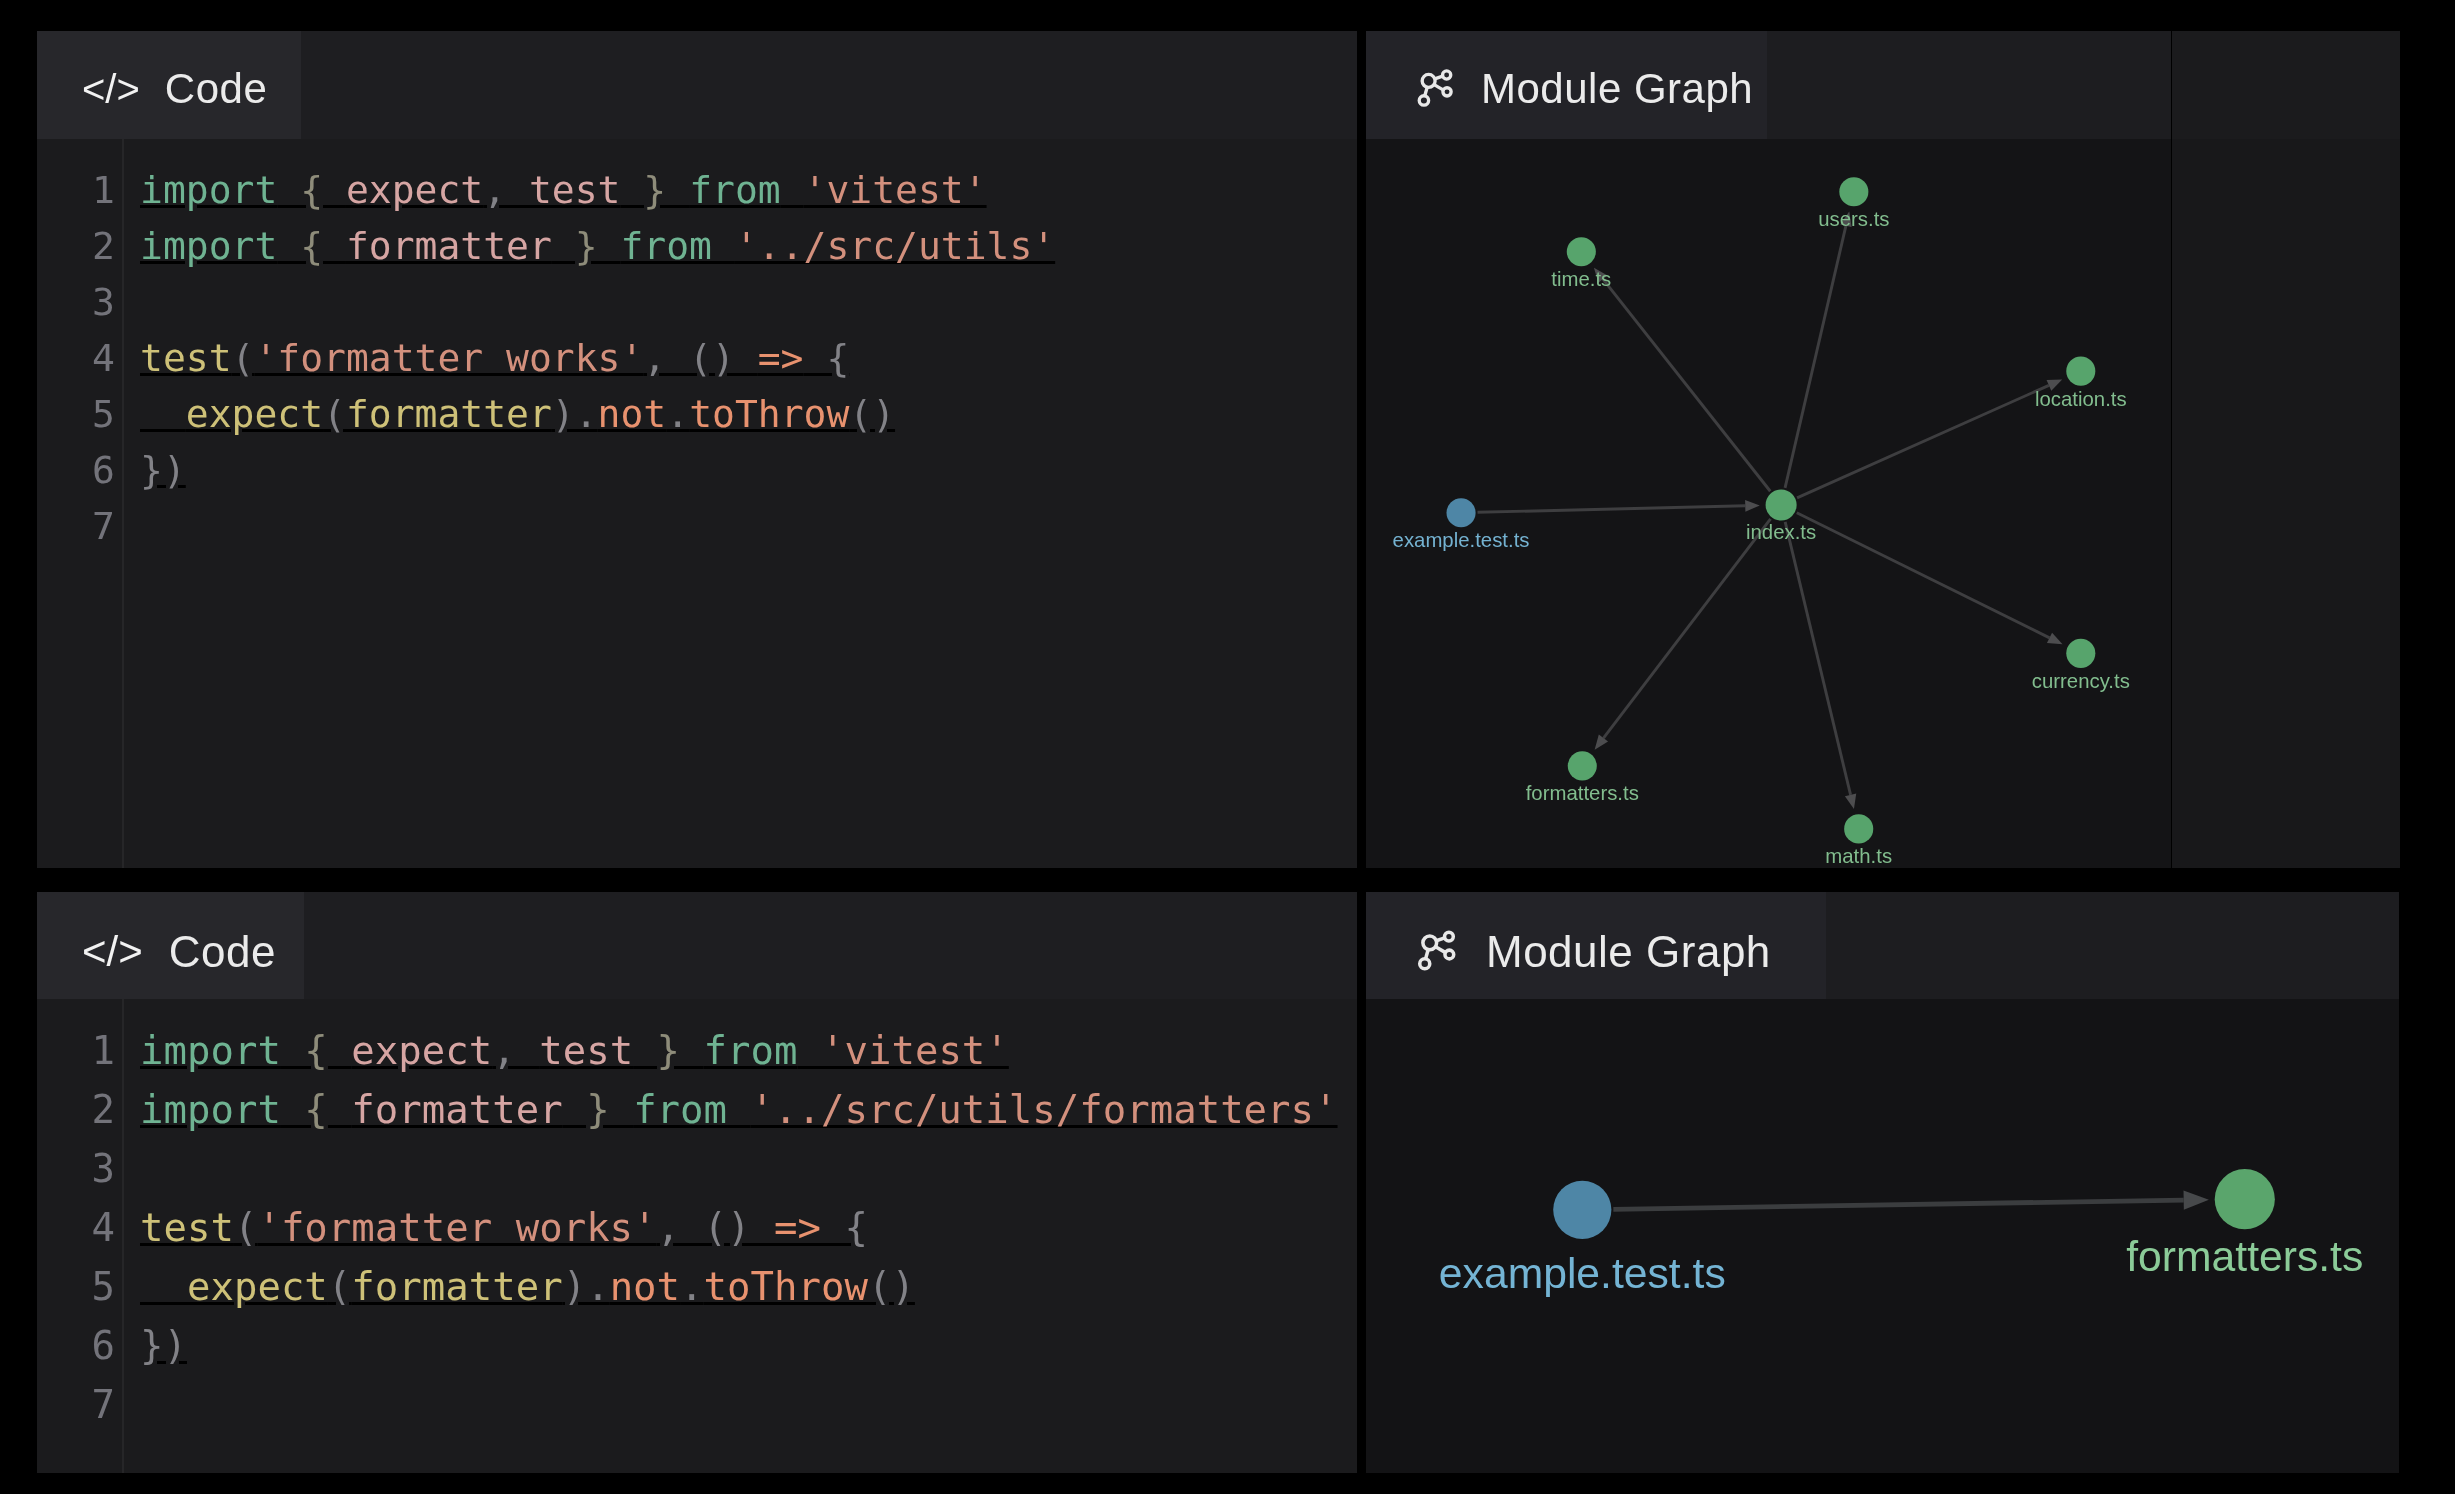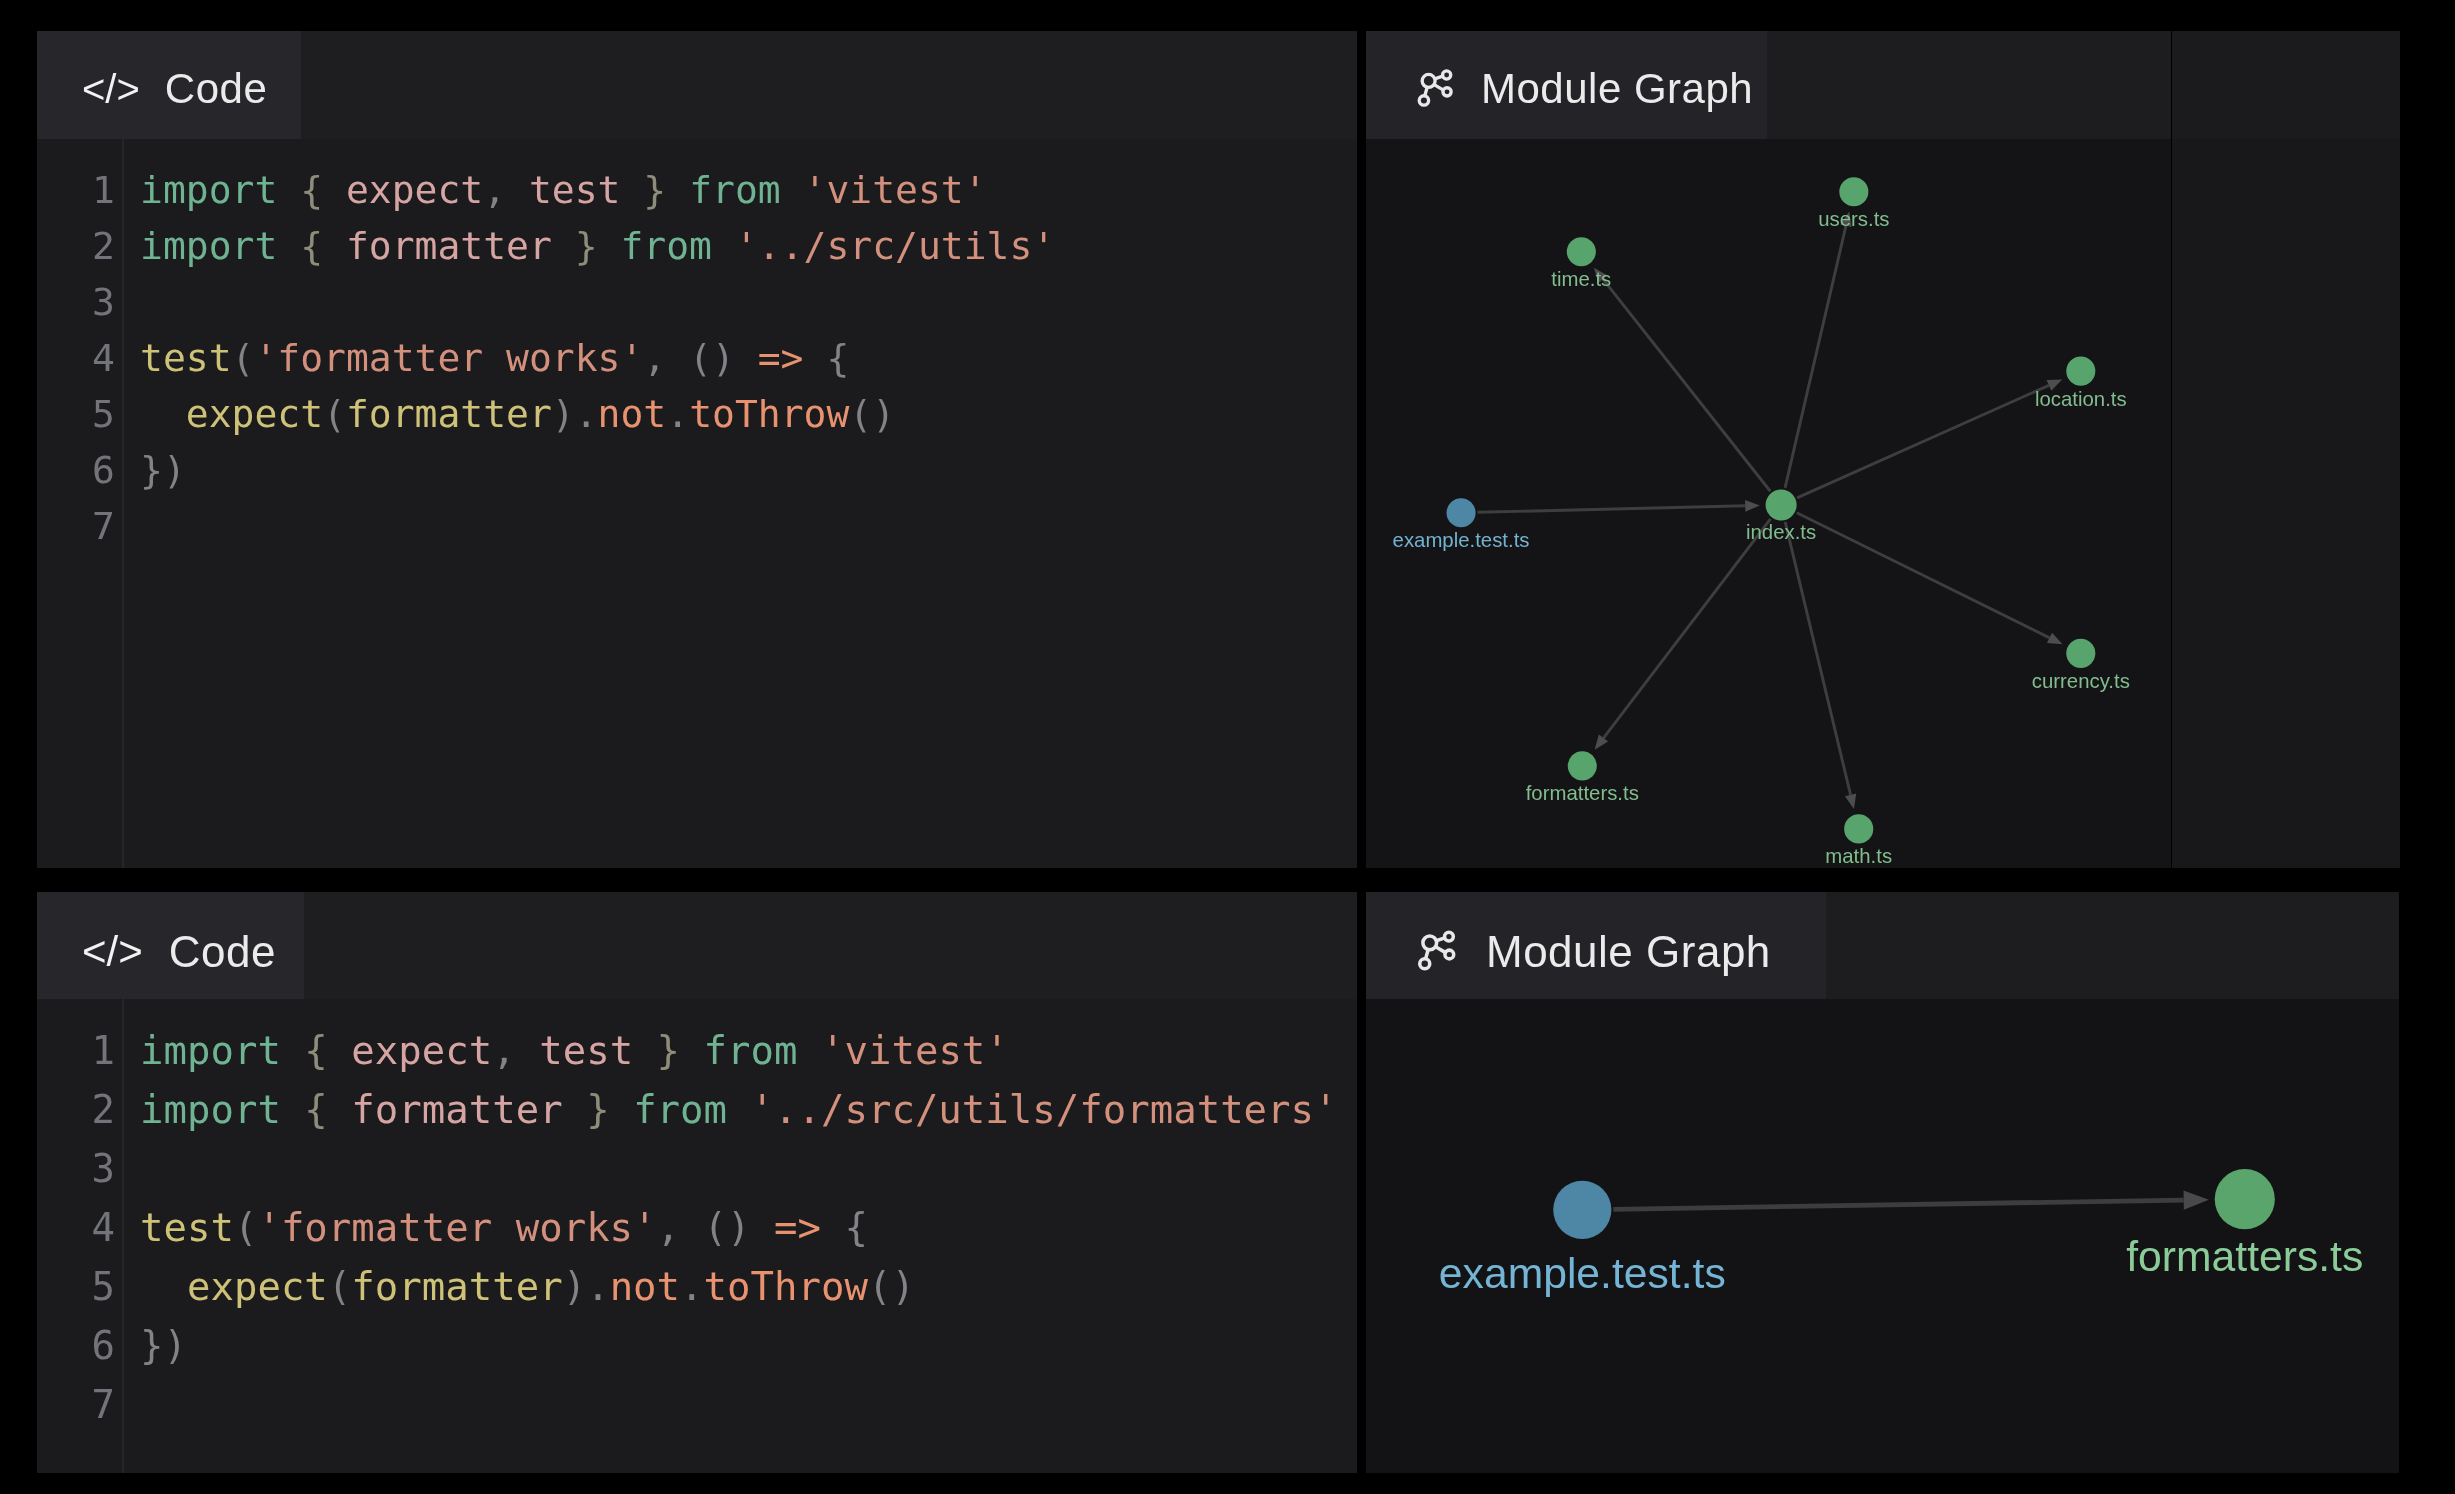--- a/index.html
+++ b/index.html
@@ -41,21 +41,21 @@
   .tab-sz-bot svg.graph-ico{width:50px;height:50px;margin-right:25px;}
 
   
   .codewrap{position:absolute;font-family:"DejaVu Sans Mono",monospace;box-sizing:border-box;}
   .codewrap-top{left:37px;top:139px;width:1320px;height:729px;padding-top:23px;
                 font-size:38px;line-height:56px;}
   .codewrap-bot{left:37px;top:999px;width:1320px;height:474px;padding-top:22px;
                 font-size:39px;line-height:59px;}
   .code-line{display:flex;white-space:pre;}
   .ln{display:inline-block;width:78px;text-align:right;flex:none;}
-  .lc{padding-left:25px;white-space:pre;}
+  .lc{padding-left:25px;white-space:pre;text-decoration:underline;}
   .gutter{position:absolute;width:1.9px;background:rgba(255,255,255,0.05);}
   .gutter-top{left:122px;top:139px;height:729px;}
   .gutter-bot{left:122px;top:999px;height:474px;}
 
   
   .graphsvg{position:absolute;overflow:visible;}
   .graph-top{left:1366px;top:139px;width:805px;height:729px;}
   .graph-bot{left:1366px;top:999px;width:1033px;height:474px;}
 </style>
 </head>

